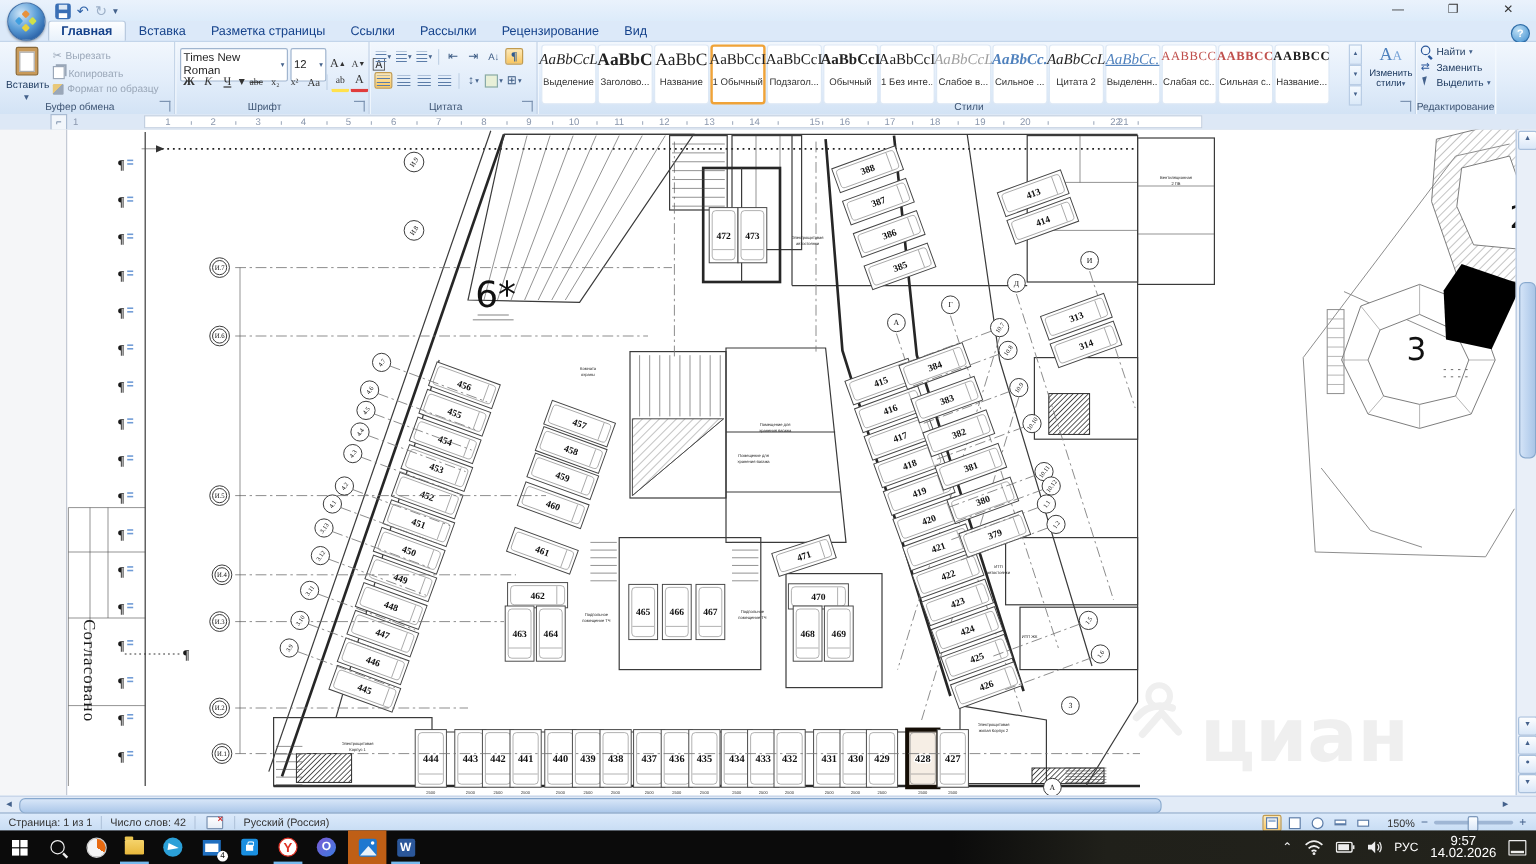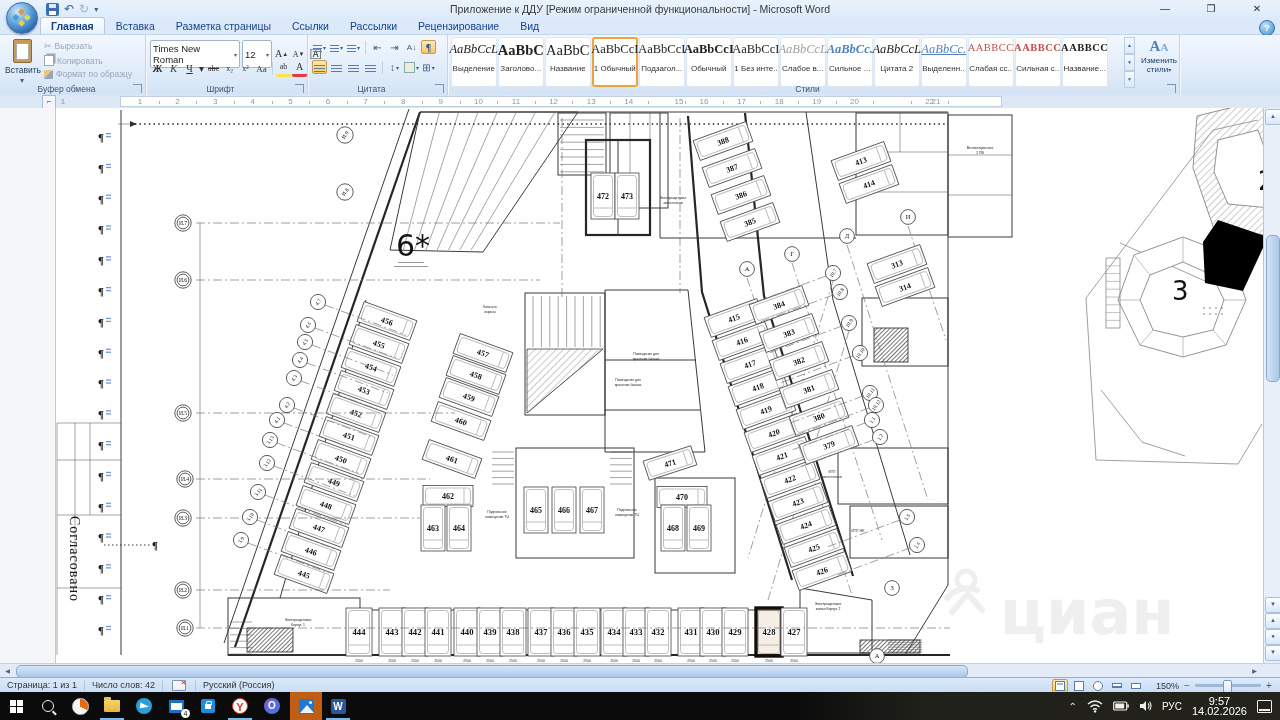--- a/index.html
+++ b/index.html
@@ -84,21 +84,21 @@
   .sitem.sel{border:2px solid #f0a338;padding-top:3px}
   .ssample{font-family:"Liberation Serif",serif;font-size:12.5px;height:22px;color:#222;white-space:nowrap}
   .ssample.it{font-style:italic}.ssample.bold{font-weight:bold}.ssample.big{font-size:14.5px}
   .ssample.gray{color:#a0a0a0}.ssample.blue{color:#4f81bd}.ssample.red{color:#c0504d}
   .ssample.ulx{text-decoration:underline}.ssample.caps{font-size:10.5px;letter-spacing:.5px}
   .sname{font-size:8px;color:#333;white-space:nowrap;overflow:hidden;max-width:43px}
   .sscroll{position:absolute;left:676px;top:2px;width:11px;height:50px;display:flex;flex-direction:column}
   .sscroll div{flex:1;background:linear-gradient(#f5faff,#dbe9f8);border:1px solid #b9cde5;font-size:5px;
     color:#44628c;text-align:center;line-height:15px}
   .chstyles{position:absolute;left:691px;top:2px;width:40px;height:50px;text-align:center;font-size:8px;color:#1f3b60}
-  .chstyles .aa{font-family:"Liberation Serif",serif;color:#4f81bd;font-weight:bold;font-size:15px;line-height:18px}
+  .chstyles .aa{font-family:"Liberation Serif",serif;color:#4f81bd;font-weight:normal;font-size:15px;line-height:18px}
   .chstyles .aa span{font-size:11px;color:#7aa5d8}
   .chstyles .dd{font-size:6px;color:#44628c}
   
   .erow{display:flex;align-items:center;gap:3px;font-size:8.5px;color:#1f3b60;margin:3px 0 0 4px;white-space:nowrap}
   .eicon{width:10px;height:10px;position:relative;flex:none}
   .esearch:before{content:"";position:absolute;left:0;top:0;width:6px;height:6px;border:1.5px solid #2b579a;border-radius:50%}
   .esearch:after{content:"";position:absolute;right:0;bottom:0;width:4px;height:1.5px;background:#2b579a;transform:rotate(45deg)}
   .ereplace:before{content:"⇄";color:#2b579a;font-size:9px;position:absolute;top:-1px}
   .eselect:before{content:"";position:absolute;left:2px;top:0;border-left:4px solid #44628c;border-bottom:7px solid transparent;border-top:0 solid transparent;transform:rotate(-15deg)}
   .edd{font-size:6px;color:#44628c}
@@ -195,21 +195,20 @@
   .hatchD{fill:url(#hD);stroke:#222;stroke-width:0.8}
   .pil{font-family:"Liberation Serif",serif;font-weight:bold;font-size:11px;fill:#1a1a1a}
   .wm{fill:#efefef;font-weight:bold}
 </style>
 </head>
 <body>
 
 <div id="app">
 
   <div class="titlebar">
-    <div class="wtitle">Приложение к ДДУ [Режим ограниченной функциональности] - Microsoft Word</div>
     <div class="winbtns">
       <div class="winbtn">—</div>
       <div class="winbtn">❐</div>
       <div class="winbtn">✕</div>
     </div>
   </div>
   <div class="orb">
       <div class="petals">
         <i></i>
         <i></i>
@@ -400,20 +399,37 @@
           <div>▼</div>
         </div>
       <div class="chstyles">
         <div class="aa">А<span>А</span></div>
         <span>Изменить стили</span><span class="dd">▾</span>
       </div>
       <div class="glabel">Стили</div>
       <div class="launch"></div>
     </div>
 
+    <div class="rgroup" style="width:66px;border-right:none">
+      <div class="erow">
+          <span class="eicon esearch"></span>
+          <span>Найти</span>
+          <span class="edd">▾</span>
+        </div>
+      <div class="erow">
+          <span class="eicon ereplace"></span>
+          <span>Заменить</span>
+        </div>
+      <div class="erow">
+          <span class="eicon eselect"></span>
+          <span>Выделить</span>
+          <span class="edd">▾</span>
+        </div>
+      <div class="glabel" style="right:0">Редактирование</div>
+    </div>
   </div>
 
   <div class="rulerbar">
     <div class="tabsel">⌐</div>
     <div class="rwhite"></div>
     <div class="rnum" style="left:63px">1</div>
     <div id="rulnums">
         <div class="rnum" style="left: 140px;">1</div>
         <div class="rtick" style="left: 158.8px;"></div>
         <div class="rnum" style="left: 177.6px;">2</div>

